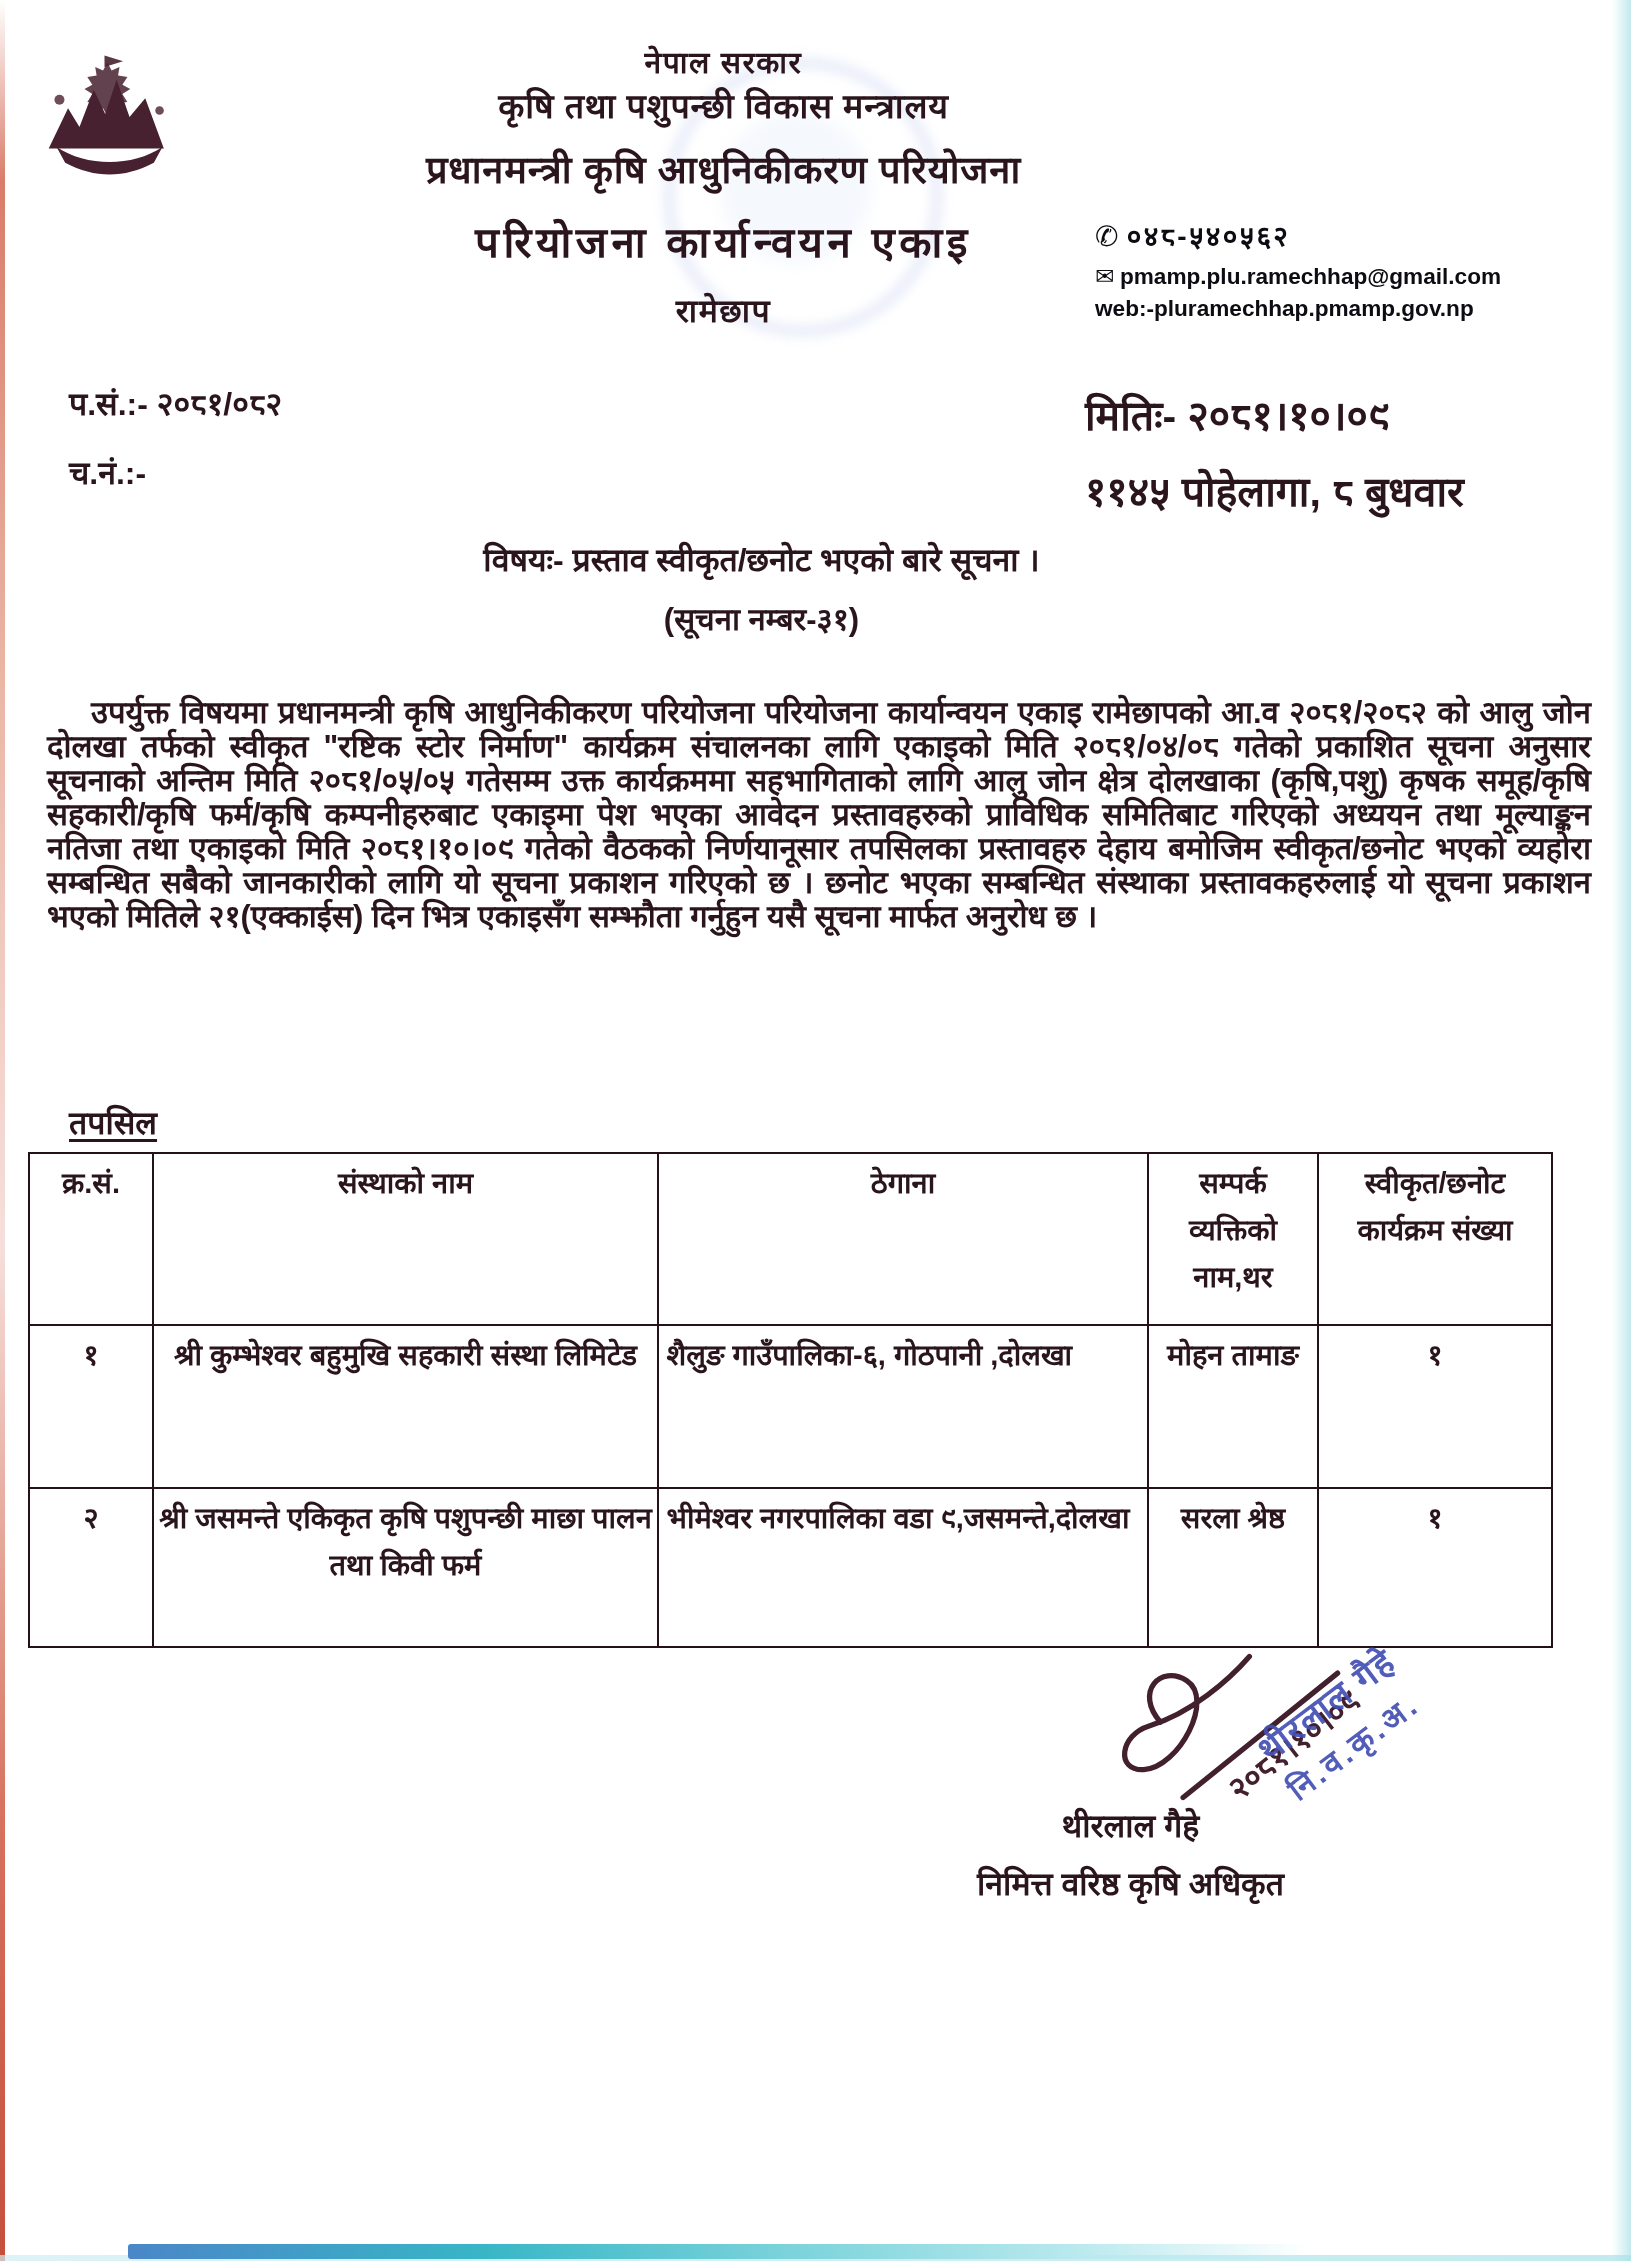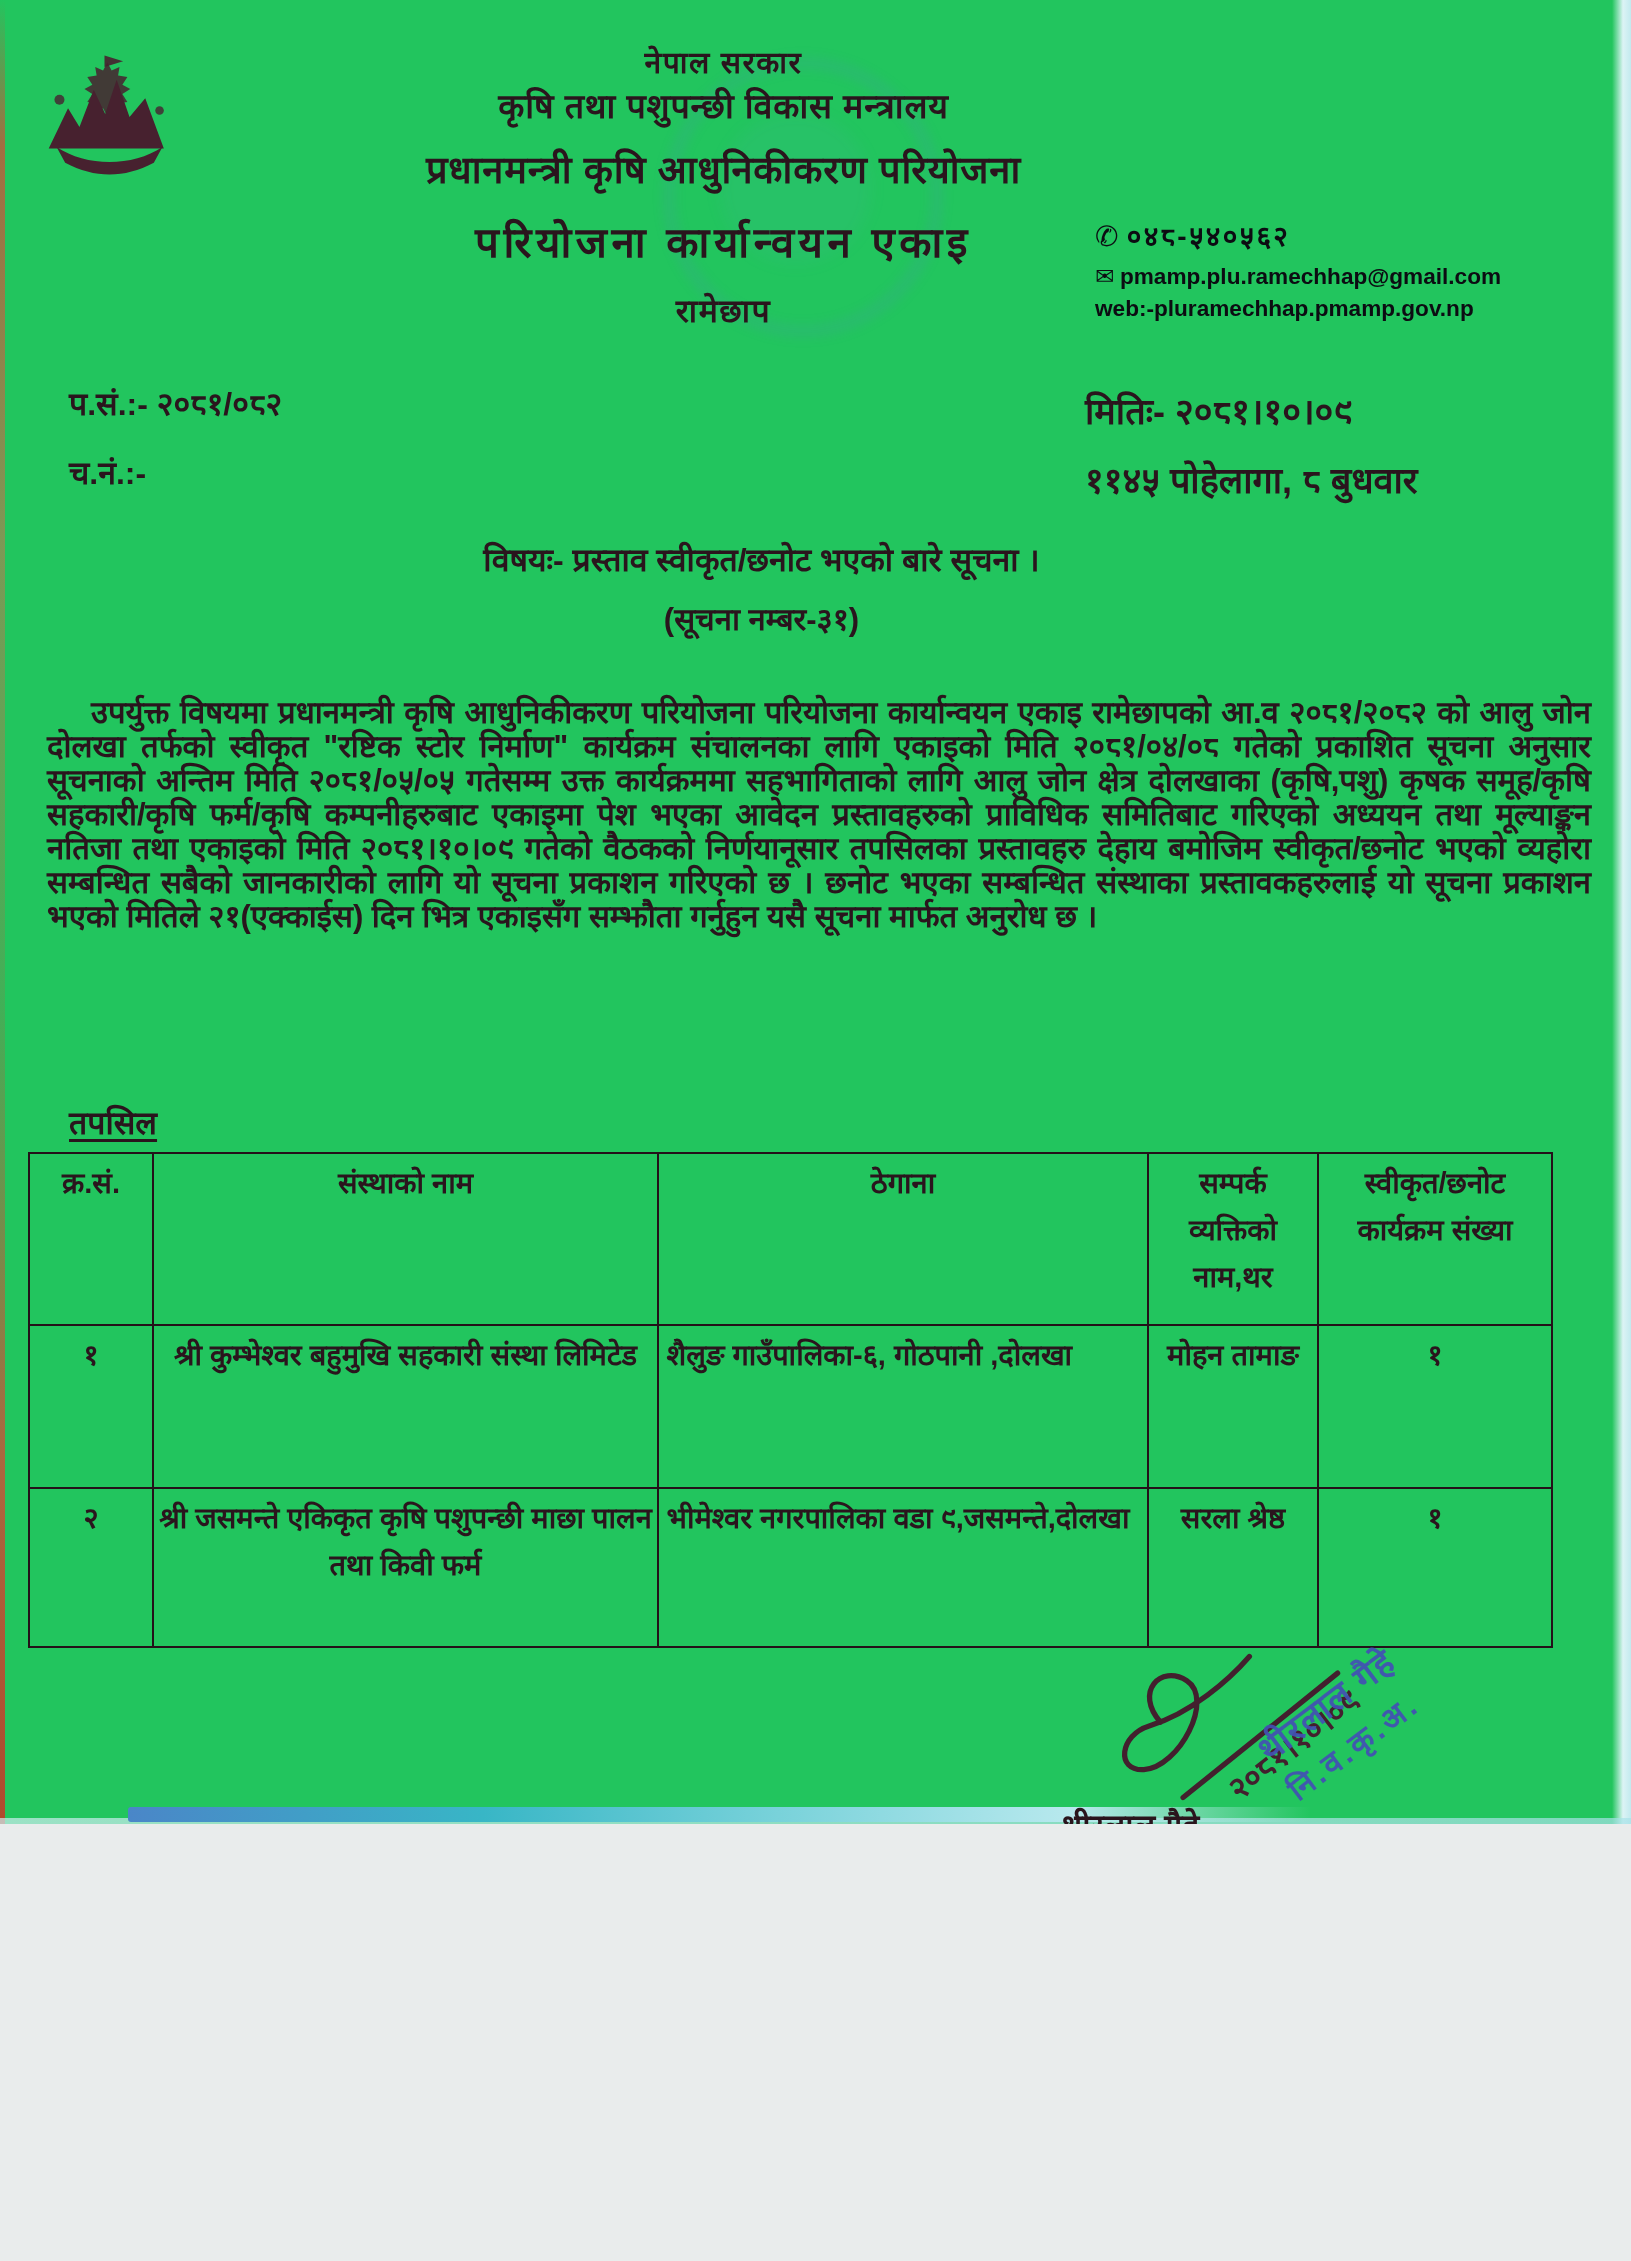--- a/index.html
+++ b/index.html
@@ -1,18 +1,18 @@
 <!DOCTYPE html>
 <html lang="ne" style="font-size:12px"><head>
 <meta charset="utf-8">
 <style>
   html,body{margin:0;padding:0;background:#e9ecec;}
   .page{
-    position:relative;width:1632px;height:1824px;margin:0 auto;
-    background:#22c55e;overflow:hidden;
+    position:relative;width:1632px;height:2261px;margin:0 auto;
+    background:#ffffff;overflow:hidden;
     font-family:"Liberation Sans","DejaVu Sans",sans-serif;
     color:#2a151d;
   }
   
   .edge-left-red{position:absolute;left:0;top:0;width:4.5px;height:100%;
     background:linear-gradient(to bottom,rgba(205,80,55,0) 0%,rgba(205,80,55,.75) 8%,
       rgba(214,109,77,.5) 30%,rgba(205,80,55,.18) 55%,rgba(205,80,55,.8) 80%,rgba(190,60,40,.9) 100%);}
   .edge-right{position:absolute;right:0;top:0;width:19.6px;height:100%;
     background:linear-gradient(to right,rgba(215,242,244,0),#dcf3f5 55%,#bfe9ee);}
   .bottom-strip{position:absolute;left:128px;bottom:2.3px;width:1183px;height:15px;border-radius:3px;
@@ -34,21 +34,21 @@
   .h-place{font-size:32px;margin-top:19.6px;letter-spacing:1.5px;}
   
   .contact{position:absolute;left:1095px;top:216px;width:490px;color:#0c0c12;font-weight:700;}
   .contact .phone{font-size:28px;letter-spacing:2.3px;}
   .contact .email{font-size:22.6px;margin-top:9px;}
   .contact .web{font-size:22.6px;margin-top:6px;}
   .contact .ico{display:inline-block;margin-right:6px;}
   
   .refblock{position:absolute;left:69px;top:381px;font-size:32px;font-weight:700;}
   .refblock .row2{margin-top:26px;}
-  .dateblock{position:absolute;left:1085px;top:386px;font-size:36px;font-weight:700;}
+  .dateblock{position:absolute;left:1085px;top:386px;font-size:41px;font-weight:700;}
   .dateblock .row2{margin-top:19.6px;}
   
   .subject{position:absolute;left:0;top:537px;width:1523px;text-align:center;font-weight:700;}
   .subject .s1{font-size:32px;}
   .subject .s2{font-size:31px;margin-top:16.6px;}
   
   .body-text{position:absolute;left:47px;top:665px;width:1544px;
     font-size:31px;line-height:34px;font-weight:700;text-align:justify;text-indent:44px;}
   .tapasil{position:absolute;left:69px;top:1100px;font-size:32px;font-weight:700;
     text-decoration:underline;text-underline-offset:5.3px;}

